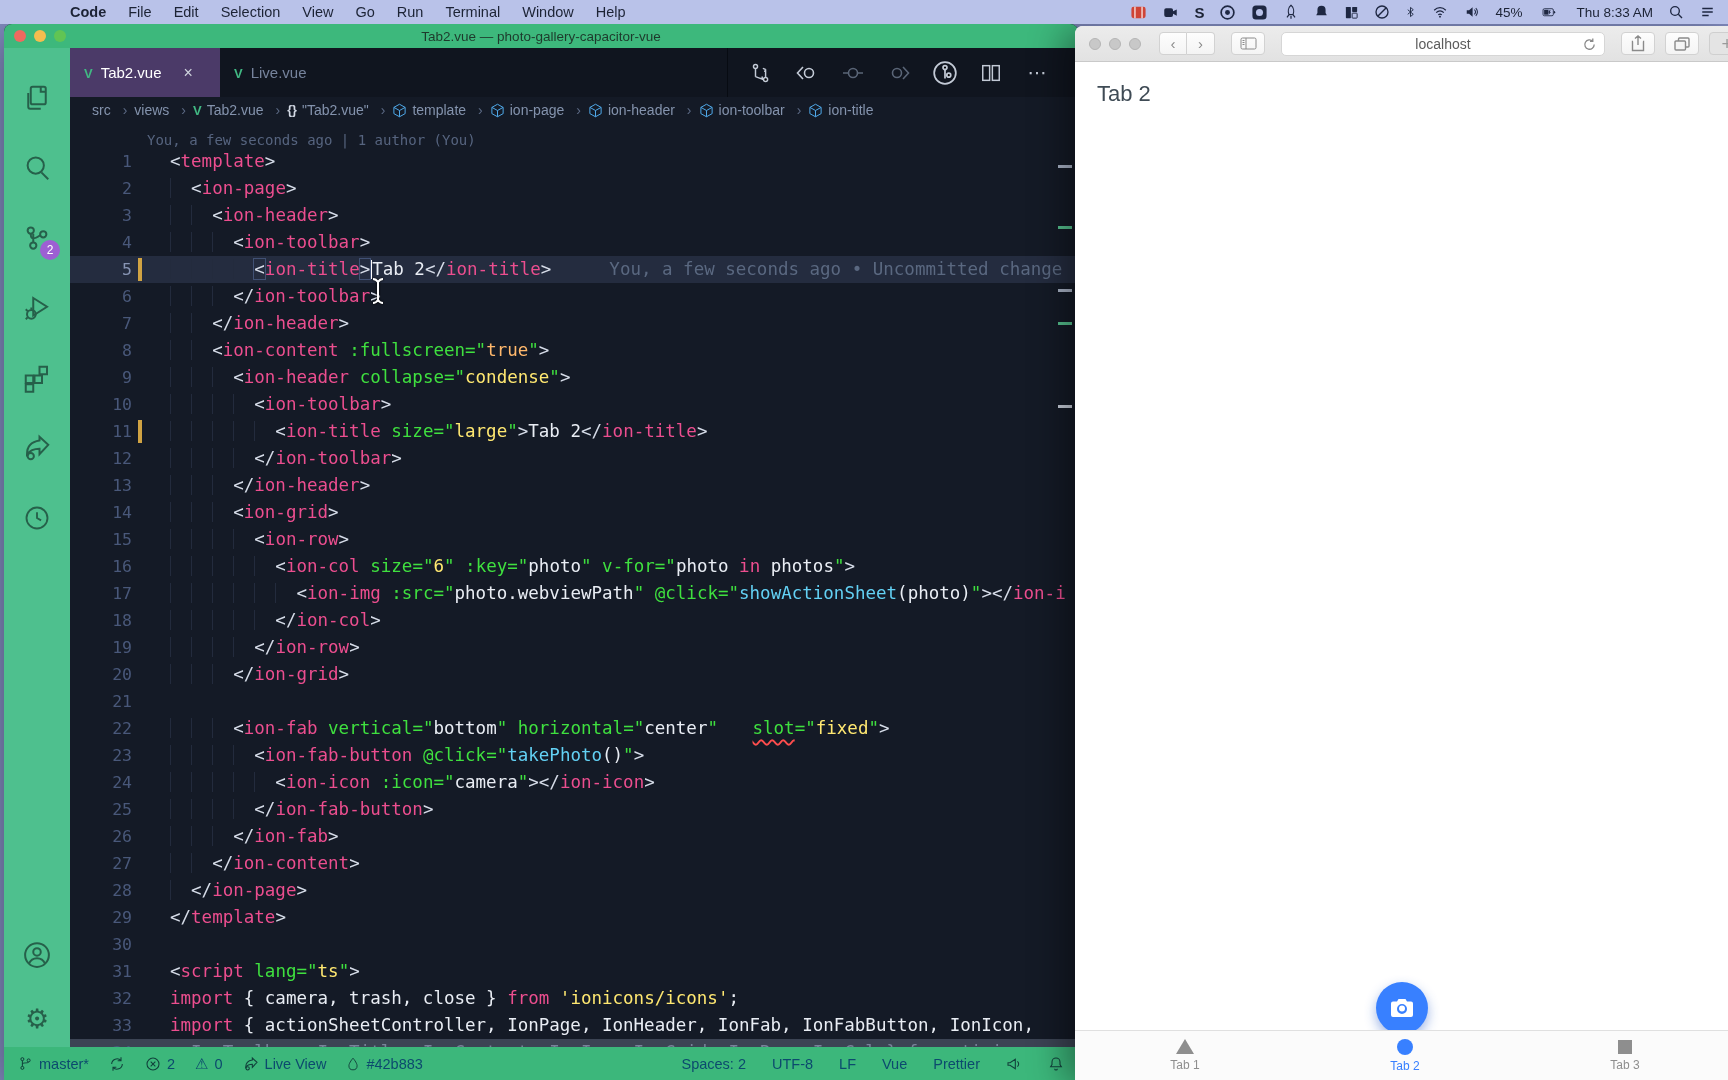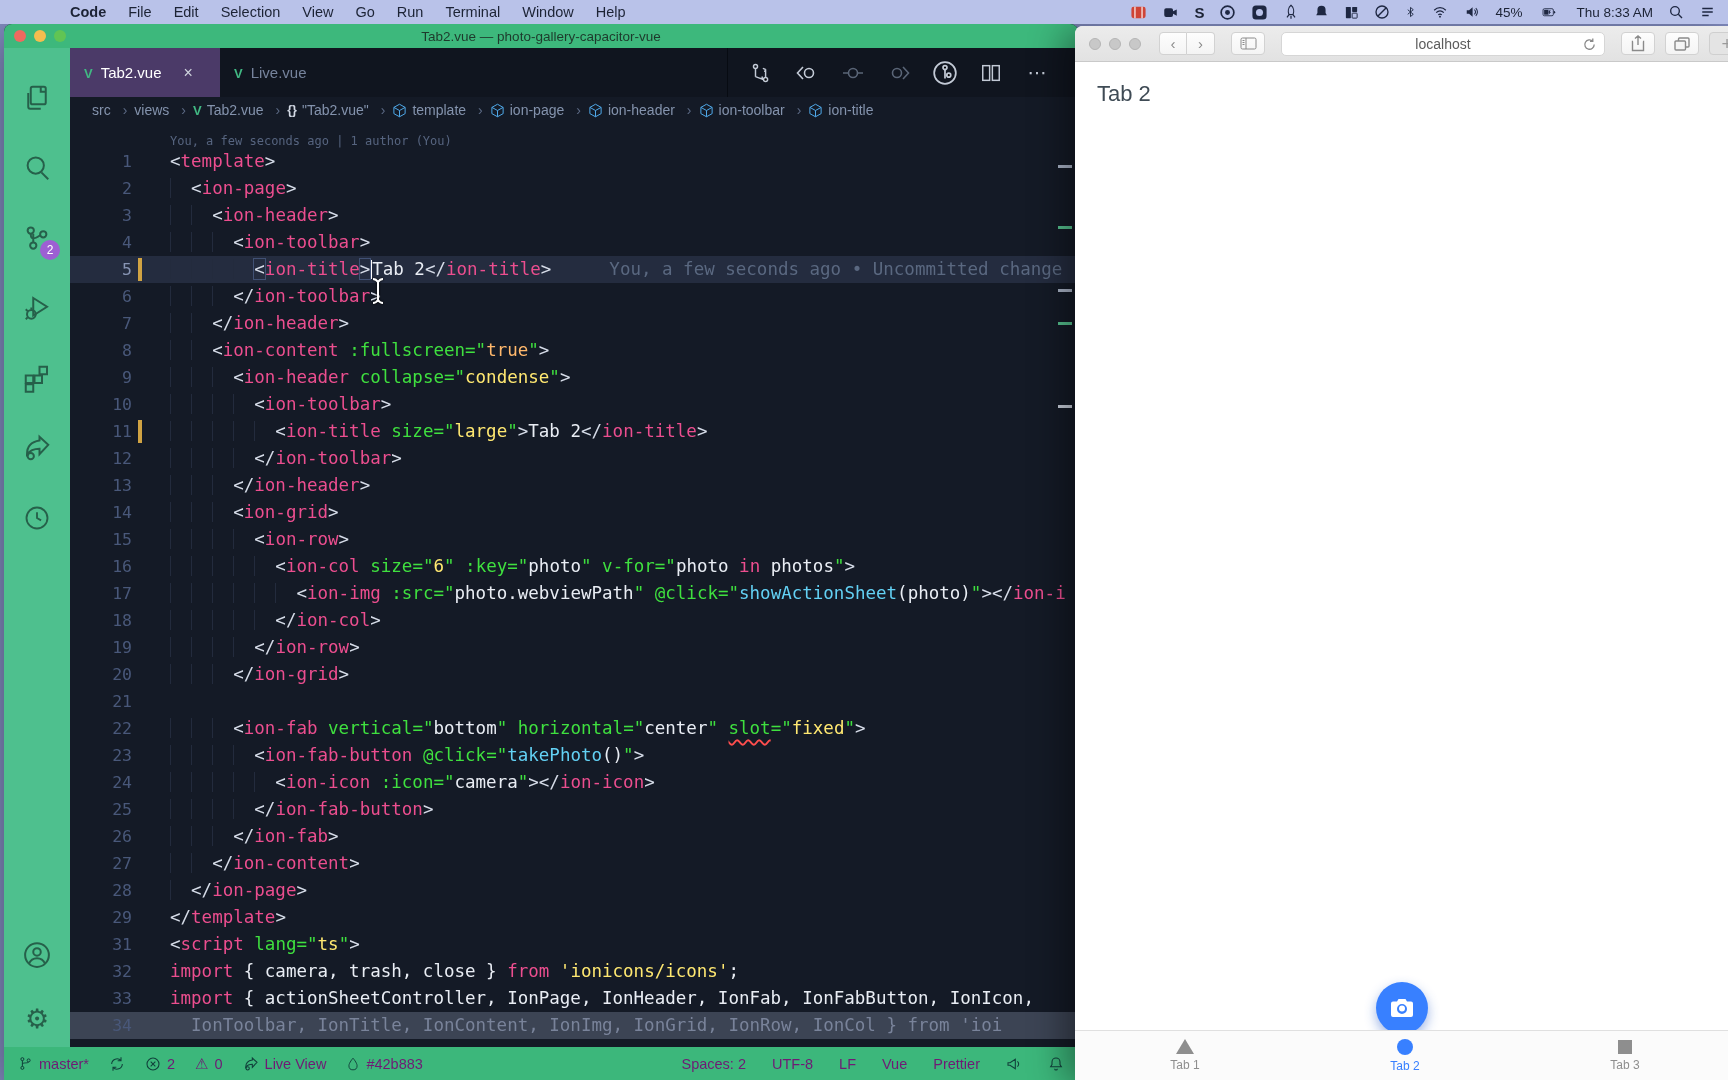--- a/index.html
+++ b/index.html
@@ -35,39 +35,39 @@
   .ed-actions .ea { width:26px; display:flex; justify-content:center; }
   .ea svg { stroke:#c3cad6; } .ea.dim svg { stroke:#5a6577; }
   .ea .more { color:#c3cad6; font-size:19px; line-height:1; }
   .tab-sep { position:absolute; left:657px; top:0; bottom:0; width:1px; background:#070b12; }
   
   .crumbs { height:26px; display:flex; align-items:center; padding-left:22px; font-size:14px; color:#8493ad; white-space:nowrap; overflow:hidden; flex:0 0 auto; }
   .crumb { display:flex; align-items:center; gap:5px; }
   .crumb .chev { margin:0 7px; color:#5c6a85; font-size:14px; }
   .crumb .braces { color:#d3d9e4; font-weight:bold; font-size:12.5px; }
   
-  .anno { height:25px; padding-left:100px; font-family:"DejaVu Sans Mono",monospace; font-size:12px; color:#56647f; display:flex; align-items:flex-end; flex:0 0 auto; }
+  .anno { height:25px; padding-left:77px; font-family:"DejaVu Sans Mono",monospace; font-size:14px; color:#56647f; display:flex; align-items:flex-end; flex:0 0 auto; }
   .codewrap { flex:1; overflow:hidden; position:relative; font-family:"DejaVu Sans Mono",monospace; font-size:17.5px; }
   .line { position:relative; height:27px; line-height:27px; padding-left:100px; white-space:pre; }
   .line .num { position:absolute; left:0; top:0; width:62px; text-align:right; color:#49587a; font-size:16.5px; }
   .line.hl { background:#242c3f; } .line.hl .num { color:#8794b3; }
   .line .mk { position:absolute; left:68px; top:2px; bottom:2px; width:4px; background:#d0a343; }
   .line.cut { background:#3c4454; }
   .tk { white-space:pre; }
   .tk.p { color:#d6dce8; } .tk.t { color:#ec4e8f; } .tk.a { color:#3fe03f; } .tk.s { color:#ffe871; }
   .tk.o { color:#ffb86c; } .tk.w { color:#e9edf4; } .tk.c { color:#63d1f4; } .tk.k { color:#ec4e8f; } .tk.d { color:#79839a; }
   .tk.i { color:#e9edf4; background-image:repeating-linear-gradient(to right,#232b3d 0 1px,transparent 1px 21px); }
   .tk.bx { outline:1px solid #415174; }
-  .tk.sq { color:#3fe03f; text-decoration:underline wavy #ff4d4d 1.5px; text-underline-offset:5px; }
+  .tk.sq { color:#3fe03f; text-decoration:underline wavy #ff4d4d 1.5px; text-underline-offset:5px;margin-left:24px; }
   .caret { display:inline-block; width:2px; height:19px; background:#fff; vertical-align:-4px; }
   .blame { color:#5a6880; margin-left:58px; }
   .ibeam { position:absolute; left:366px; top:253px; z-index:9; filter:drop-shadow(0 0 1px #000); }
   .ruler { position:absolute; width:14px; height:3px; right:6px; z-index:8; }
   
-  .vs-status { position:absolute; left:0; right:0; bottom:0; height:33px; background:#3cb77b; display:flex; align-items:center; color:#701a75; font-size:14.5px; padding:12px 14px; z-index:6; }
+  .vs-status { position:absolute; left:0; right:0; bottom:0; height:33px; background:#3cb77b; display:flex; align-items:center; color:#0c4a6e; font-size:14.5px; padding:12px 14px; z-index:6; }
   .st-item { display:flex; align-items:center; gap:6px; margin-right:20px; white-space:nowrap; }
   .st-item svg { stroke:#11403b; }
   .st-right { margin-left:auto; display:flex; align-items:center; }
   .st-right .st-item { margin-right:0; margin-left:26px; }
   .warnglyph { font-size:15px; }
   
   .safari { position:absolute; left:1075px; top:26px; width:660px; height:1054px; background:#fff; border-radius:8px 0 0 0; z-index:20; box-shadow:-12px 4px 34px rgba(0,0,0,.38); }
   .sf-chrome { height:36px; background:linear-gradient(#ececec,#e2e2e2); border-bottom:1px solid #c9c9c9; border-radius:8px 0 0 0; position:relative; display:flex; align-items:center; }
   .sf-dot { width:12px; height:12px; border-radius:50%; background:#c8c8c8; border:1px solid #b5b5b5; margin-left:8px; }
   .sf-dot:first-child { margin-left:14px; }
@@ -412,20 +412,21 @@
         <div class="line"><span class="num">20</span><span class="tk i">      </span><span class="tk p">&lt;/</span><span class="tk t">ion-grid</span><span class="tk p">&gt;</span></div>
         <div class="line"><span class="num">21</span></div>
         <div class="line"><span class="num">22</span><span class="tk i">      </span><span class="tk p">&lt;</span><span class="tk t">ion-fab</span><span class="tk w"> </span><span class="tk a">vertical</span><span class="tk a">="</span><span class="tk w">bottom</span><span class="tk a">"</span><span class="tk w"> </span><span class="tk a">horizontal</span><span class="tk a">="</span><span class="tk w">center</span><span class="tk a">"</span><span class="tk w"> </span><span class="tk sq">slot</span><span class="tk a">="</span><span class="tk s">fixed</span><span class="tk a">"</span><span class="tk p">&gt;</span></div>
         <div class="line"><span class="num">23</span><span class="tk i">        </span><span class="tk p">&lt;</span><span class="tk t">ion-fab-button</span><span class="tk w"> </span><span class="tk a">@click</span><span class="tk a">="</span><span class="tk c">takePhoto</span><span class="tk w">()</span><span class="tk a">"</span><span class="tk p">&gt;</span></div>
         <div class="line"><span class="num">24</span><span class="tk i">          </span><span class="tk p">&lt;</span><span class="tk t">ion-icon</span><span class="tk w"> </span><span class="tk a">:icon</span><span class="tk a">="</span><span class="tk w">camera</span><span class="tk a">"</span><span class="tk p">&gt;&lt;/</span><span class="tk t">ion-icon</span><span class="tk p">&gt;</span></div>
         <div class="line"><span class="num">25</span><span class="tk i">        </span><span class="tk p">&lt;/</span><span class="tk t">ion-fab-button</span><span class="tk p">&gt;</span></div>
         <div class="line"><span class="num">26</span><span class="tk i">      </span><span class="tk p">&lt;/</span><span class="tk t">ion-fab</span><span class="tk p">&gt;</span></div>
         <div class="line"><span class="num">27</span><span class="tk i">    </span><span class="tk p">&lt;/</span><span class="tk t">ion-content</span><span class="tk p">&gt;</span></div>
         <div class="line"><span class="num">28</span><span class="tk i">  </span><span class="tk p">&lt;/</span><span class="tk t">ion-page</span><span class="tk p">&gt;</span></div>
         <div class="line"><span class="num">29</span><span class="tk p">&lt;/</span><span class="tk t">template</span><span class="tk p">&gt;</span></div>
+        <div class="line"><span class="num">30</span></div>
         <div class="line"><span class="num">31</span><span class="tk p">&lt;</span><span class="tk t">script</span><span class="tk w"> </span><span class="tk a">lang</span><span class="tk a">="</span><span class="tk s">ts</span><span class="tk a">"</span><span class="tk p">&gt;</span></div>
         <div class="line"><span class="num">32</span><span class="tk k">import</span><span class="tk w"> { camera, trash, close } </span><span class="tk k">from</span><span class="tk w"> </span><span class="tk s">'ionicons/icons'</span><span class="tk w">;</span></div>
         <div class="line"><span class="num">33</span><span class="tk k">import</span><span class="tk w"> { actionSheetController, IonPage, IonHeader, IonFab, IonFabButton, IonIcon,</span></div>
         <div class="line cut"><span class="num">34</span><span class="tk d">  IonToolbar, IonTitle, IonContent, IonImg, IonGrid, IonRow, IonCol } from 'ioi</span></div>
       </div>
   </div>
 
   <svg class="ibeam" width="16" height="28" viewBox="0 0 16 28">
     <g stroke="#fff" stroke-width="2" fill="none">
       <path d="M3 2 C5.5 2 7 3.5 8 5 C9 3.5 10.5 2 13 2"></path>

